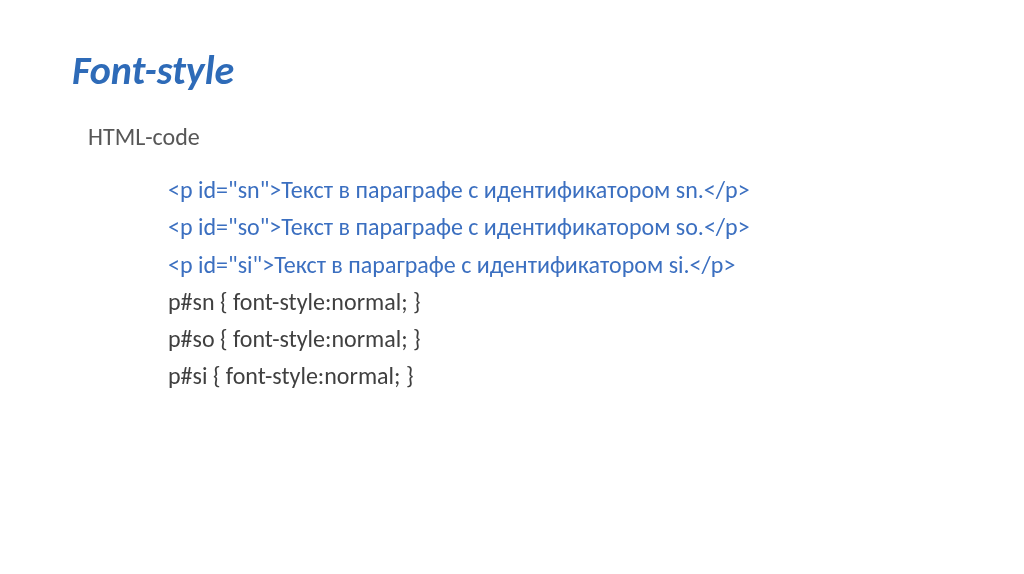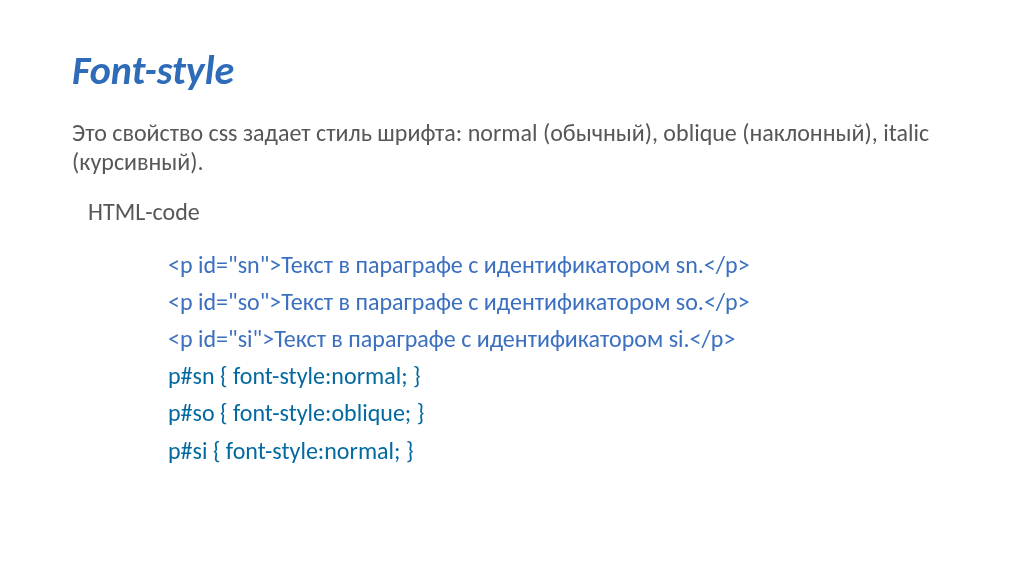--- a/index.html
+++ b/index.html
@@ -34,44 +34,43 @@
     margin: 0 0 4px 0;
   }
   .code-line {
     font-size: 24px;
     color: #3B6FC0;
     line-height: 1.55;
     margin: 0 0 0 96px;
   }
   .css-line {
     font-size: 24px;
-    color: #0369a1;
+    color: #404040;
     line-height: 1.55;
     margin: 0 0 0 96px;
   }
   .section-label {
     font-size: 24px;
     color: #575757;
     line-height: 1.55;
     margin: 16px;
   }
 </style>
 </head>
 <body>
 
 <div class="slide">
 
   <h1 class="title">Font-style</h1>
 
-  <p class="body-line">Это свойство css задает стиль шрифта: normal (обычный), oblique (наклонный), italic (курсивный).</p>
 
   <p class="section-label">HTML-code</p>
 
   <p class="code-line">&lt;p id="sn"&gt;Текст в параграфе с идентификатором sn.&lt;/p&gt;</p>
   <p class="code-line">&lt;p id="so"&gt;Текст в параграфе с идентификатором so.&lt;/p&gt;</p>
   <p class="code-line">&lt;p id="si"&gt;Текст в параграфе с идентификатором si.&lt;/p&gt;</p>
 
 
   <p class="css-line">p#sn { font-style:normal; }</p>
-  <p class="css-line">p#so { font-style:oblique; }</p>
+  <p class="css-line">p#so { font-style:normal; }</p>
   <p class="css-line">p#si { font-style:normal; }</p>
 
 </div>
 
 </body></html>

